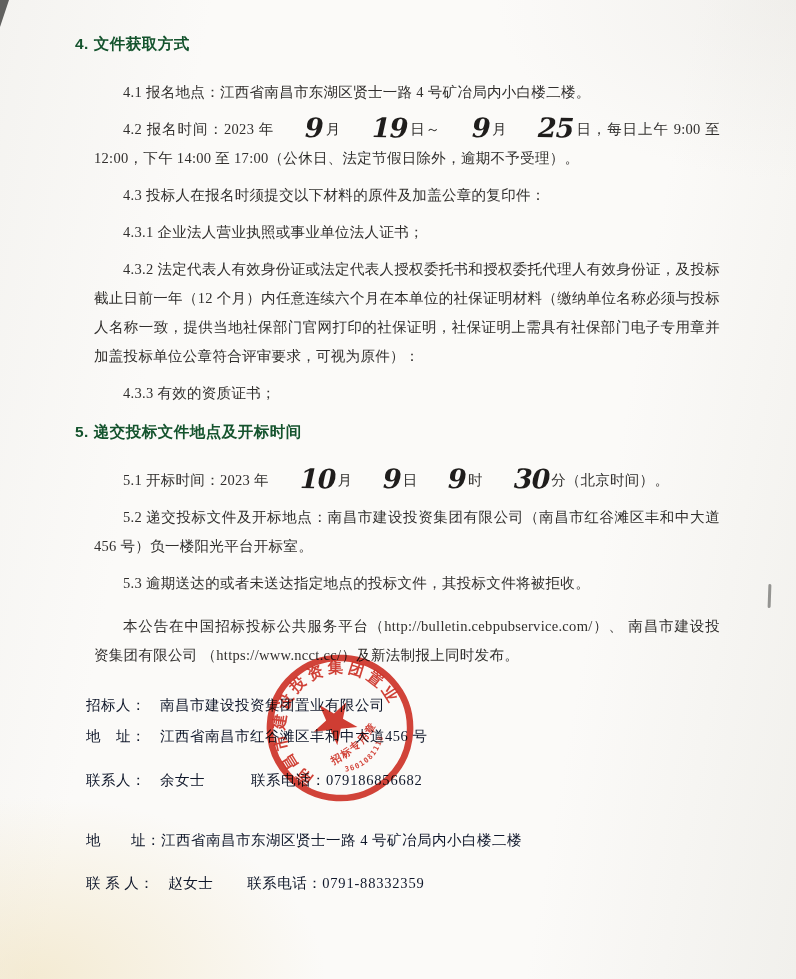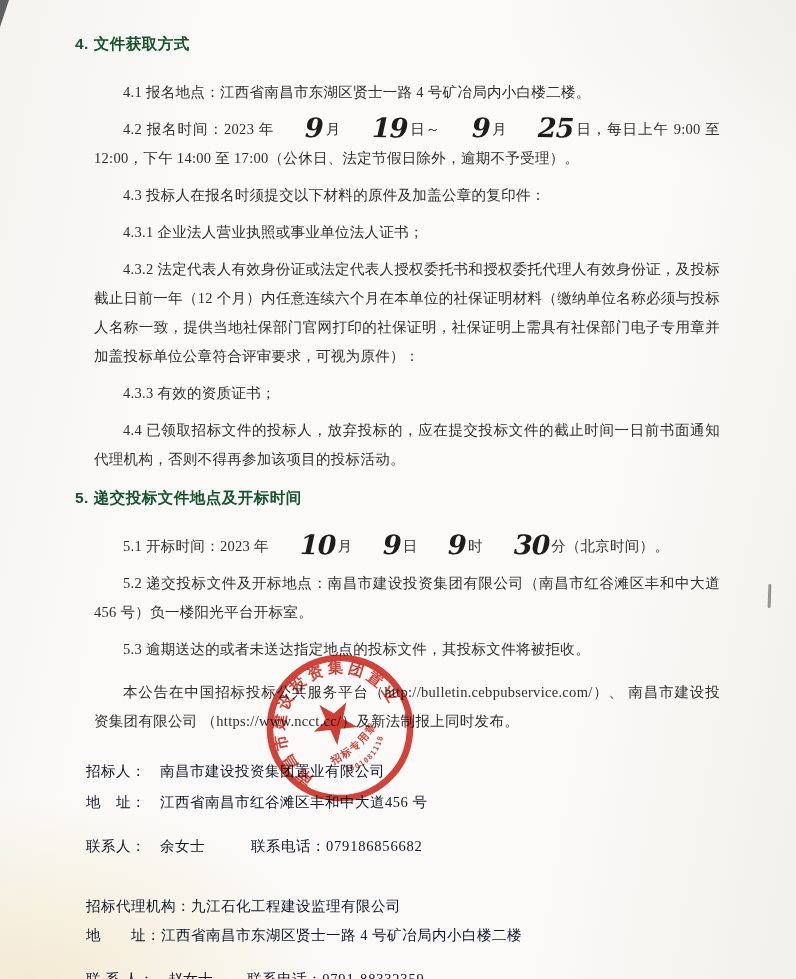--- a/index.html
+++ b/index.html
@@ -71,21 +71,20 @@
   <div class="content">
 
     <div class="sec">
       <div class="sec-heading">4. 文件获取方式</div>
       <p class="body">4.1 报名地点：江西省南昌市东湖区贤士一路 4 号矿冶局内小白楼二楼。</p>
       <p class="body"><span>4.2 报名时间：2023 年</span><span class="hw">9</span><span class="hw-sep">月</span><span class="hw">19</span><span class="hw-sep">日～</span><span class="hw">9</span><span class="hw-sep">月</span><span class="hw">25</span><span class="hw-sep">日</span><span>，每日上午 9:00 至 12:00，下午 14:00 至 17:00（公休日、法定节假日除外，逾期不予受理）。</span></p>
       <p class="body">4.3 投标人在报名时须提交以下材料的原件及加盖公章的复印件：</p>
       <p class="body">4.3.1 企业法人营业执照或事业单位法人证书；</p>
       <p class="body">4.3.2 法定代表人有效身份证或法定代表人授权委托书和授权委托代理人有效身份证，及投标截止日前一年（12 个月）内任意连续六个月在本单位的社保证明材料（缴纳单位名称必须与投标人名称一致，提供当地社保部门官网打印的社保证明，社保证明上需具有社保部门电子专用章并加盖投标单位公章符合评审要求，可视为原件）：</p>
       <p class="body">4.3.3 有效的资质证书；</p>
-      <p class="body">4.4 已领取招标文件的投标人，放弃投标的，应在提交投标文件的截止时间一日前书面通知代理机构，否则不得再参加该项目的投标活动。</p>
     </div>
 
     <div class="sec">
       <div class="sec-heading">5. 递交投标文件地点及开标时间</div>
       <p class="body"><span>5.1 开标时间：2023 年</span><span class="hw">10</span><span class="hw-sep">月</span><span class="hw">9</span><span class="hw-sep">日</span><span class="hw">9</span><span class="hw-sep">时</span><span class="hw">30</span><span class="hw-sep">分</span><span>（北京时间）。</span></p>
       <p class="body">5.2 递交投标文件及开标地点：南昌市建设投资集团有限公司（南昌市红谷滩区丰和中大道 456 号）负一楼阳光平台开标室。</p>
       <p class="body">5.3 逾期送达的或者未送达指定地点的投标文件，其投标文件将被拒收。</p>
     </div>
 
     <div class="sec">
@@ -105,24 +104,20 @@
         </div>
         <div class="contact-row">
           <span>联系人：</span>
           <span class="val">余女士</span>
           <span class="gap-lg">联系电话：</span>
           <span class="num">079186856682</span>
         </div>
       </div>
 
       <div class="contact-block agency-block">
-        <div class="contact-row">
-          <span>招标代理机构：</span>
-          <span>九江石化工程建设监理有限公司</span>
-        </div>
         <div class="contact-row">
           <span>地　　址：</span>
           <span>江西省南昌市东湖区贤士一路 4 号矿冶局内小白楼二楼</span>
         </div>
         <div class="contact-row">
           <span>联 系 人：</span>
           <span class="val">赵女士</span>
           <span class="gap-md">联系电话：</span>
           <span class="num">0791-88332359</span>
         </div>

